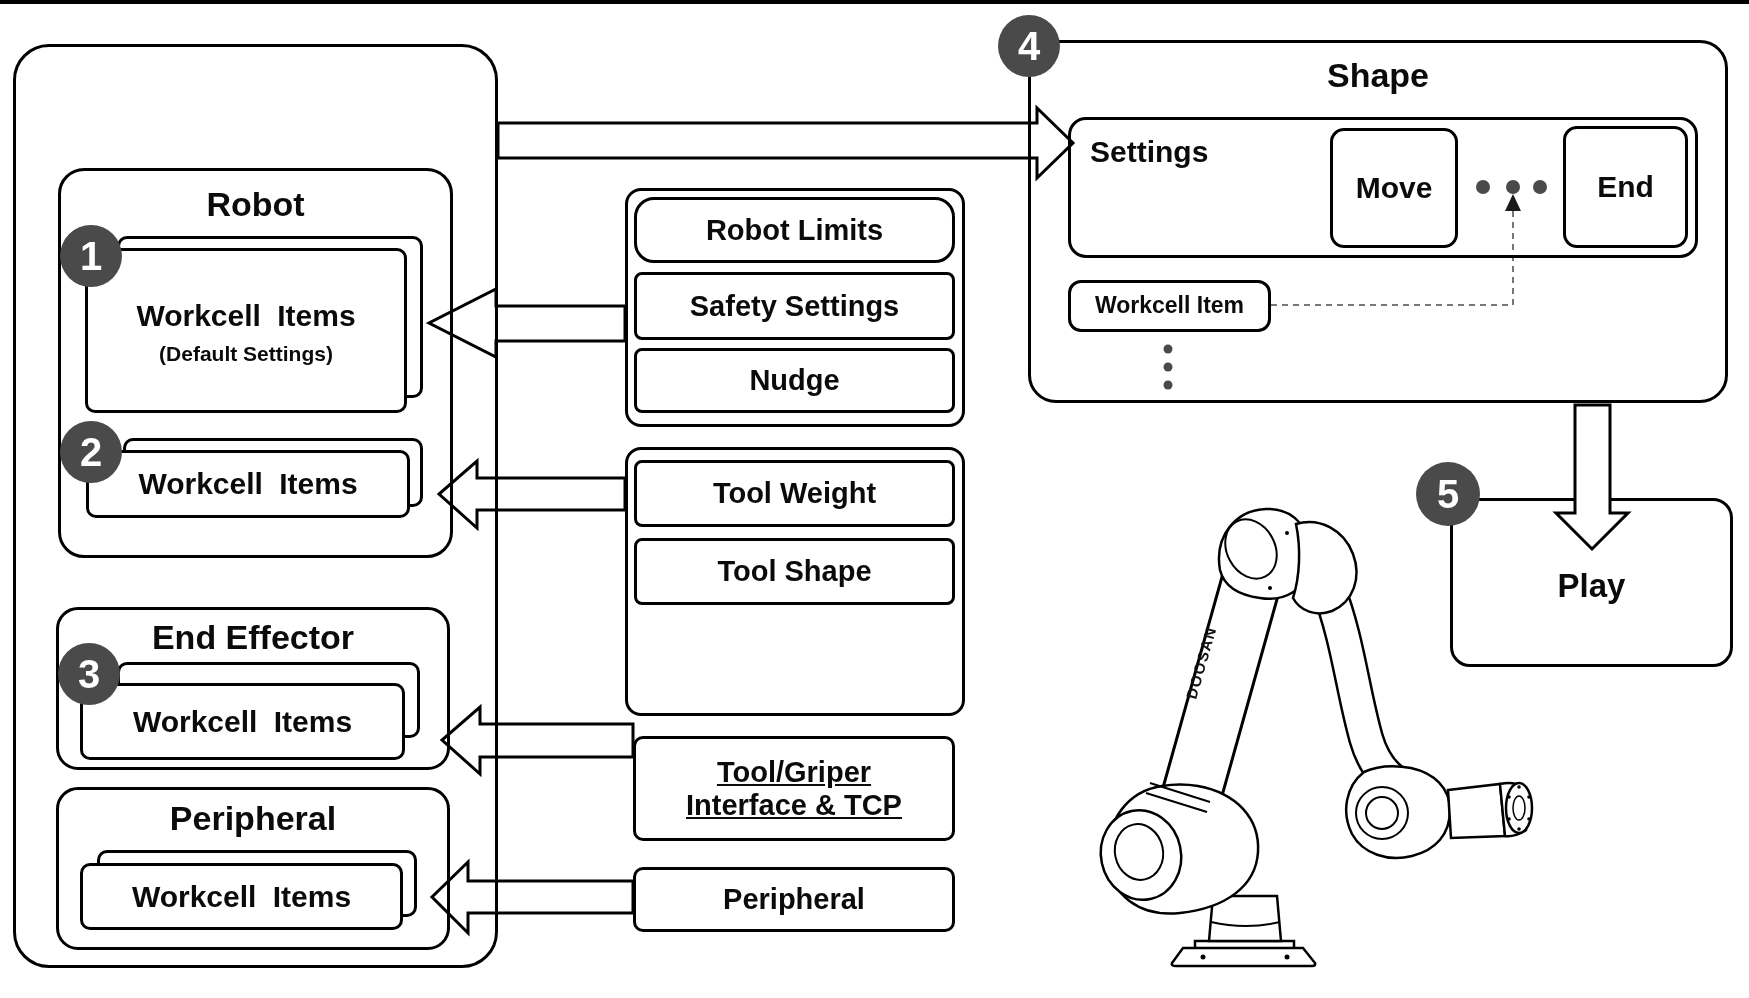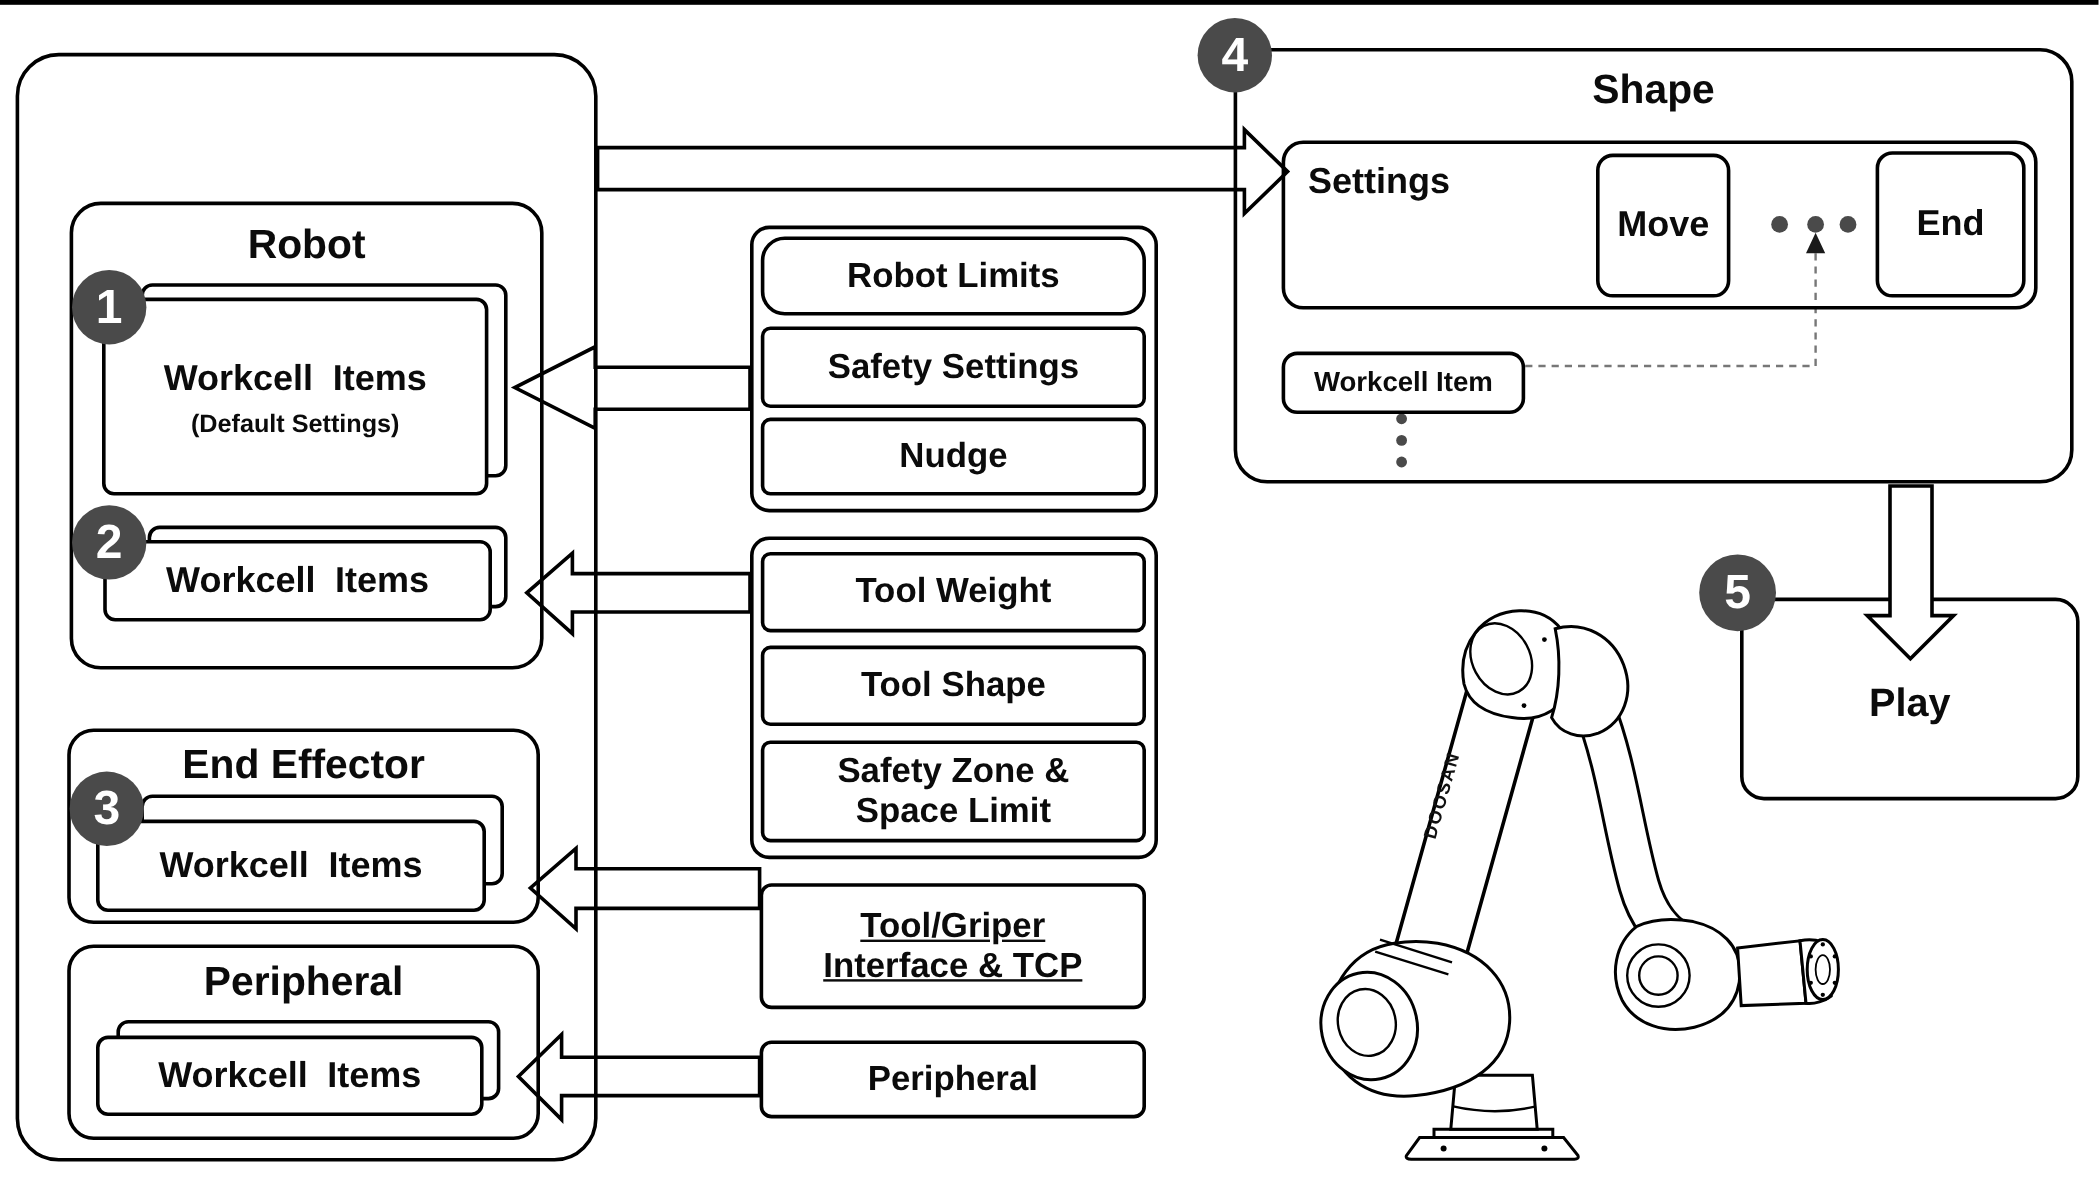--- a/index.html
+++ b/index.html
@@ -127,32 +127,31 @@
   <div class="lbl ws" style="left:80px;top:880px;width:323px;font-size:30px;">Workcell Items</div>
 
   <div class="box" style="left:625px;top:188px;width:340px;height:239px;border-radius:16px;"></div>
   <div class="box cc" style="left:634px;top:197px;width:321px;height:66px;border-radius:20px;font-size:29px;">Robot Limits</div>
   <div class="box cc" style="left:634px;top:272px;width:321px;height:68px;border-radius:8px;font-size:29px;">Safety Settings</div>
   <div class="box cc" style="left:634px;top:348px;width:321px;height:65px;border-radius:8px;font-size:29px;">Nudge</div>
 
   <div class="box" style="left:625px;top:447px;width:340px;height:269px;border-radius:16px;"></div>
   <div class="box cc" style="left:634px;top:460px;width:321px;height:67px;border-radius:8px;font-size:29px;">Tool Weight</div>
   <div class="box cc" style="left:634px;top:538px;width:321px;height:67px;border-radius:8px;font-size:29px;">Tool Shape</div>
-  <div class="box cc" style="left:634px;top:617px;width:321px;height:85px;border-radius:8px;font-size:29px;padding:0 30px;">Safety Zone &amp; Space Limit</div>
 
   <div class="box cc" style="left:633px;top:736px;width:322px;height:105px;border-radius:10px;font-size:29px;padding:0 40px;text-decoration:underline;">Tool/Griper Interface &amp; TCP</div>
   <div class="box cc" style="left:633px;top:867px;width:322px;height:65px;border-radius:10px;font-size:29px;">Peripheral</div>
 
   <div class="box" style="left:1028px;top:40px;width:700px;height:363px;border-radius:28px;"></div>
   <div class="lbl" style="left:1028px;top:57px;width:700px;font-size:34px;">Shape</div>
   <div class="box" style="left:1068px;top:117px;width:630px;height:141px;border-radius:18px;"></div>
   <div class="lbl" style="left:1090px;top:135px;font-size:30px;text-align:left;">Settings</div>
-  <div class="box cc" style="left:1330px;top:128px;width:112px;height:120px;border-radius:14px;font-size:30px;">Move</div>
+  <div class="box cc" style="left:1330px;top:128px;width:128px;height:120px;border-radius:14px;font-size:30px;">Move</div>
   <div class="box cc" style="left:1563px;top:126px;width:125px;height:122px;border-radius:14px;font-size:30px;">End</div>
-  <div class="box cc fill" style="left:1068px;top:280px;width:203px;height:52px;border-radius:13px;font-size:23px;margin-top:13px;">Workcell Item</div>
+  <div class="box cc fill" style="left:1068px;top:280px;width:203px;height:52px;border-radius:13px;font-size:23px;">Workcell Item</div>
 
   <div class="box" style="left:1450px;top:498px;width:283px;height:169px;border-radius:20px;"></div>
   <div class="lbl" style="left:1450px;top:568px;width:283px;font-size:33px;">Play</div>
 
   <svg id="over" width="1749" height="998" viewBox="0 0 1749 998">
     <path d="M1575,405 L1575,513 L1556,513 L1592,549 L1628,513 L1610,513 L1610,405 Z" fill="#fff" stroke="#000" stroke-width="3"></path>
   </svg>
 
   <div class="badge" style="left:60px;top:225px;width:62px;height:62px;">1</div>
   <div class="badge" style="left:60px;top:421px;width:62px;height:62px;">2</div>

